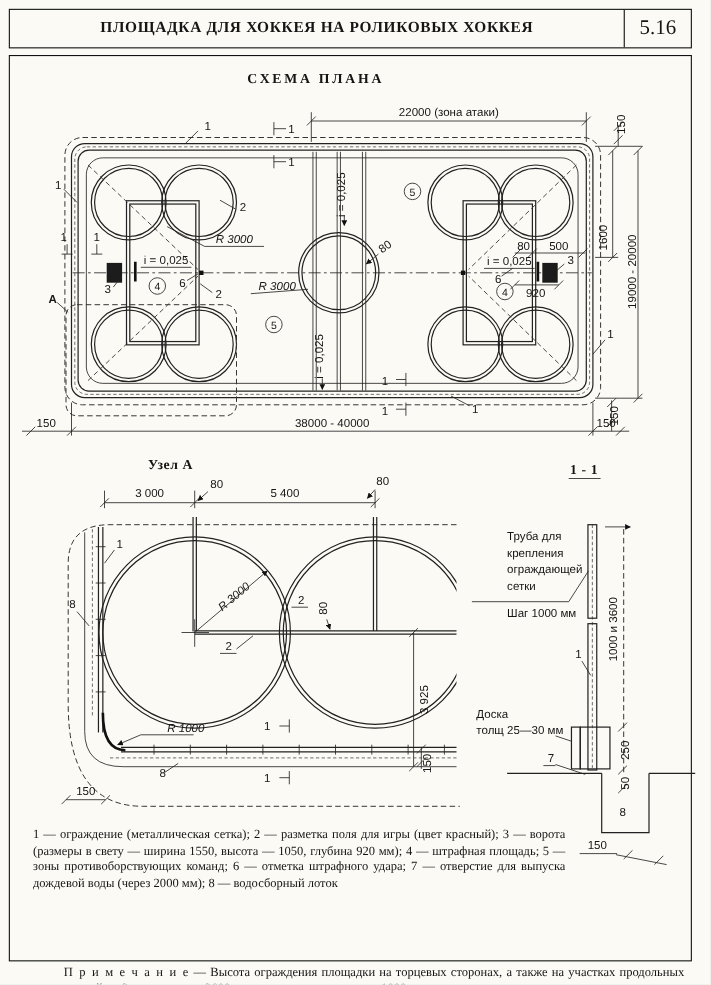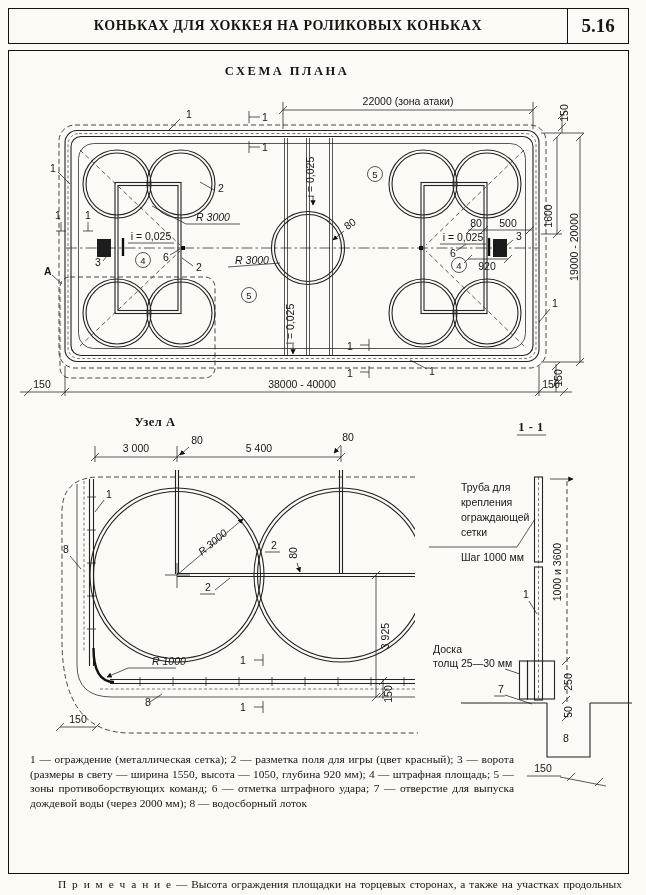--- a/index.html
+++ b/index.html
@@ -3,21 +3,21 @@
 <meta charset="utf-8">
 <style>
   html,body{margin:0;padding:0;background:#e8e8e4;}
   .page{position:relative;width:646px;height:895px;background:#fbfaf5;overflow:hidden;
         font-family:"Liberation Serif",serif;color:#151515;}
   .titlebar{position:absolute;left:8px;top:8px;width:619px;height:34px;border:1.7px solid #111;
             display:flex;background:#fbfaf5;}
   .titlebar .tt{flex:1;display:flex;align-items:center;justify-content:center;
                 font-weight:bold;font-size:14px;letter-spacing:.6px;}
   .pagenum{width:60px;border-left:1.7px solid #111;display:flex;align-items:center;justify-content:center;
-           font-weight:bold;font-size:19px;}
+           font-weight:normal;font-size:19px;}
   .frame{position:absolute;left:8px;top:50px;width:619px;height:822px;border:1.5px solid #111;}
   .plantitle{position:absolute;left:0;top:64px;width:574px;text-align:center;
              font-weight:bold;font-size:12.5px;letter-spacing:2.5px;}
   .legend{position:absolute;left:30px;top:752px;width:484px;font-size:11.4px;line-height:14.6px;
           text-align:justify;}
   .note{position:absolute;left:22px;top:833px;width:600px;font-size:11.4px;line-height:14.6px;
         text-align:justify;text-indent:36px;margin-top:44px;}
   svg{position:absolute;left:0;top:0;}
   svg text{font-family:"Liberation Sans",sans-serif;font-size:10.5px;fill:#161616;stroke:none;}
   svg text.small{font-size:9.5px;}
@@ -29,21 +29,21 @@
   .dashf{stroke:#444;stroke-width:.7;fill:none;stroke-dasharray:3 2.2;}
   .dash2{stroke:#333;stroke-width:.8;fill:none;stroke-dasharray:4.5 3;}
   .cl{stroke:#333;stroke-width:.8;fill:none;stroke-dasharray:11 3 2.5 3;}
 </style>
 </head>
 <body>
 
 <div class="page">
 
   <div class="titlebar">
-    <div class="tt">КОНЬКАХ ДЛЯ ХОККЕЯ НА РОЛИКОВЫХ КОНЬКАХ</div>
+    <div class="tt">ПЛОЩАДКА ДЛЯ ХОККЕЯ НА РОЛИКОВЫХ ХОККЕЯ</div>
     <div class="pagenum">5.16</div>
   </div>
 
   <div class="frame"></div>
   <div class="plantitle">СХЕМА ПЛАНА</div>
 
   <svg width="646" height="895" viewBox="0 0 646 895">
     <defs>
       <marker id="arr" viewBox="0 0 10 10" refX="9" refY="5" markerWidth="7" markerHeight="7" orient="auto-start-reverse">
         <path d="M0,0 L10,5 L0,10 z" fill="#111"></path>

